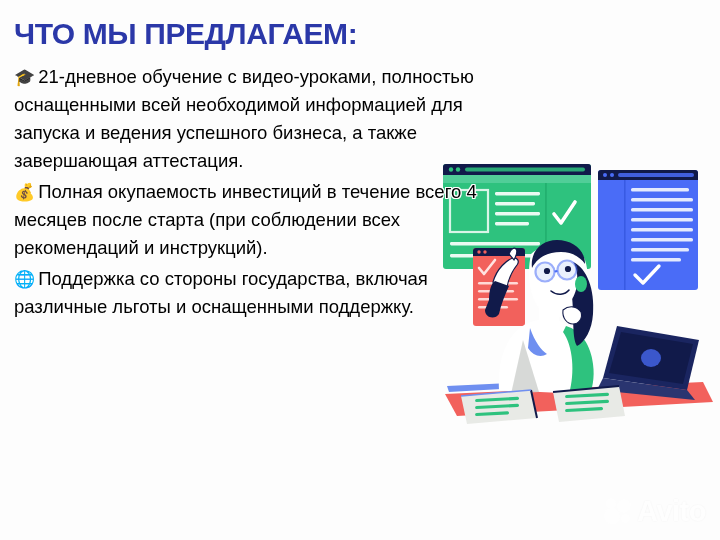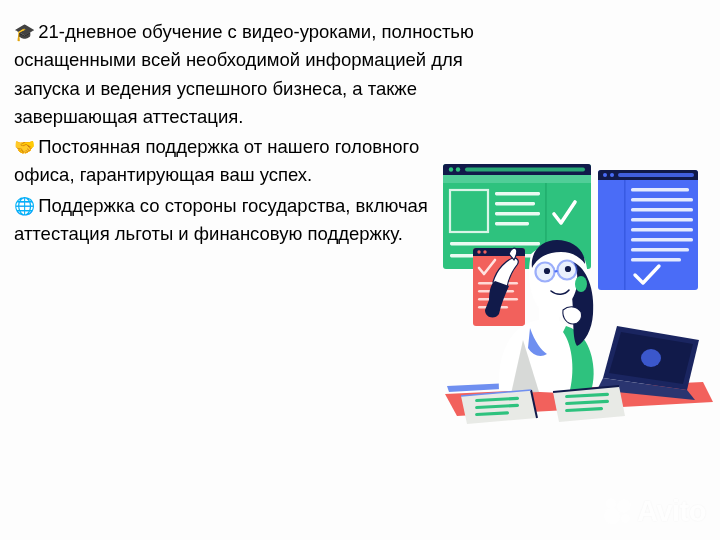--- a/index.html
+++ b/index.html
@@ -240,32 +240,33 @@
         <rect x="130" y="245" width="44" height="3.2" rx="1.6" fill="#2ec27e" transform="rotate(-3 130 245)"></rect>
         <rect x="130" y="252" width="44" height="3.2" rx="1.6" fill="#2ec27e" transform="rotate(-3 130 252)"></rect>
         <rect x="130" y="259" width="38" height="3.2" rx="1.6" fill="#2ec27e" transform="rotate(-3 130 259)"></rect>
         <path d="M118 242 L184 236" fill="none" stroke="#111a4a" stroke-width="1.8"></path>
       </g>
     </svg>
   </div>
 
   <div id="content">
 
+    <h1 id="page-title">ЧТО МЫ ПРЕДЛАГАЕМ:</h1>
 
     <p class="bullet-block">
       <span class="bullet-emoji">🎓</span><span>21-дневное обучение с видео-уроками, полностью оснащенными всей необходимой информацией для запуска и ведения успешного бизнеса, а также завершающая аттестация.</span>
     </p>
 
-
     <p class="bullet-block">
-      <span class="bullet-emoji">🤝</span><span>Постоянная поддержка от нашего головного офиса, гарантирующая ваш успех.</span>
+      <span class="bullet-emoji">💰</span><span>Полная окупаемость инвестиций в течение всего 4 месяцев после старта (при соблюдении всех рекомендаций и инструкций).</span>
     </p>
 
+
     <p class="bullet-block">
-      <span class="bullet-emoji">🌐</span><span>Поддержка со стороны государства, включая аттестация льготы и финансовую поддержку.</span>
+      <span class="bullet-emoji">🌐</span><span>Поддержка со стороны государства, включая различные льготы и оснащенными поддержку.</span>
     </p>
   </div>
 
   <div id="watermark">
     <svg class="wm-logo" width="30" height="30" viewBox="0 0 30 30" xmlns="http://www.w3.org/2000/svg">
       <circle cx="9" cy="20" r="8" fill="#ffffff"></circle>
       <circle cx="8" cy="7.5" r="5" fill="#ffffff"></circle>
       <circle cx="21" cy="10" r="6.5" fill="#ffffff"></circle>
       <circle cx="22.5" cy="22.5" r="4.5" fill="#ffffff"></circle>
     </svg>

